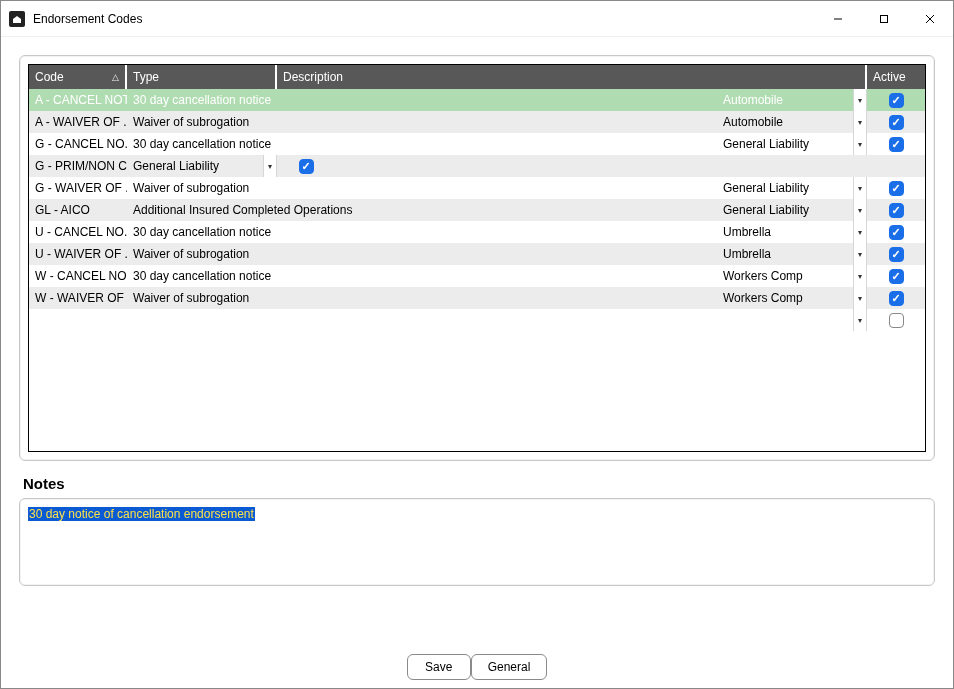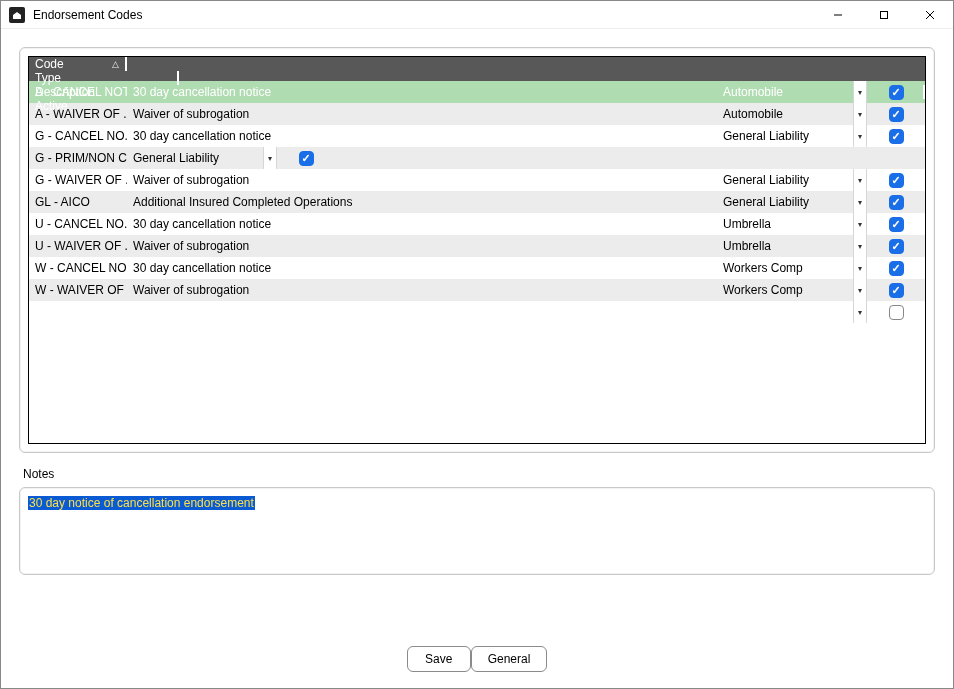--- a/index.html
+++ b/index.html
@@ -11,21 +11,21 @@
     color: #000;
     width: 954px;
     height: 689px;
     overflow: hidden;
     border: 1px solid #888;
   }
   
   .titlebar {
     display: flex;
     align-items: center;
-    height: 28px;
+    height: 36px;
     padding: 0 0 0 8px;
     border-bottom: 1px solid #eee;
   }
   .titlebar .app-icon {
     width: 16px; height: 16px;
     background: #222;
     display: inline-flex;
     align-items: center; justify-content: center;
     margin-right: 8px;
     border-radius: 2px;
@@ -64,21 +64,20 @@
     background: #fff;
   }
 
   .grid-header {
     display: flex;
     align-items: stretch;
     background: #585858;
     color: #fff;
     font-size: 12px;
     height: 24px;
-    flex-direction: column;
   }
   .grid-header .col {
     display: flex;
     align-items: center;
     padding: 0 6px;
     border-right: 2px solid #fff;
     position: relative;
     cursor: pointer;
   }
   .grid-header .col:last-child { border-right: none; }
@@ -129,22 +128,22 @@
   }
   .chk.checked::after {
     content: "✓";
     font-size: 11px;
     line-height: 1;
     font-weight: bold;
   }
 
   .notes-label {
     margin: 14px 4px 6px 4px;
-    font-weight: 400;
-    font-size: 12px;
+    font-weight: 700;
+    font-size: 15px;
   }
 
   .notes-outer {
     border: 1px solid #c8c8c8;
     border-radius: 6px;
     box-shadow: 0 0 0 1px #f2f2f2 inset;
     padding: 6px;
   }
   .notes-textarea {
     width: 100%;

